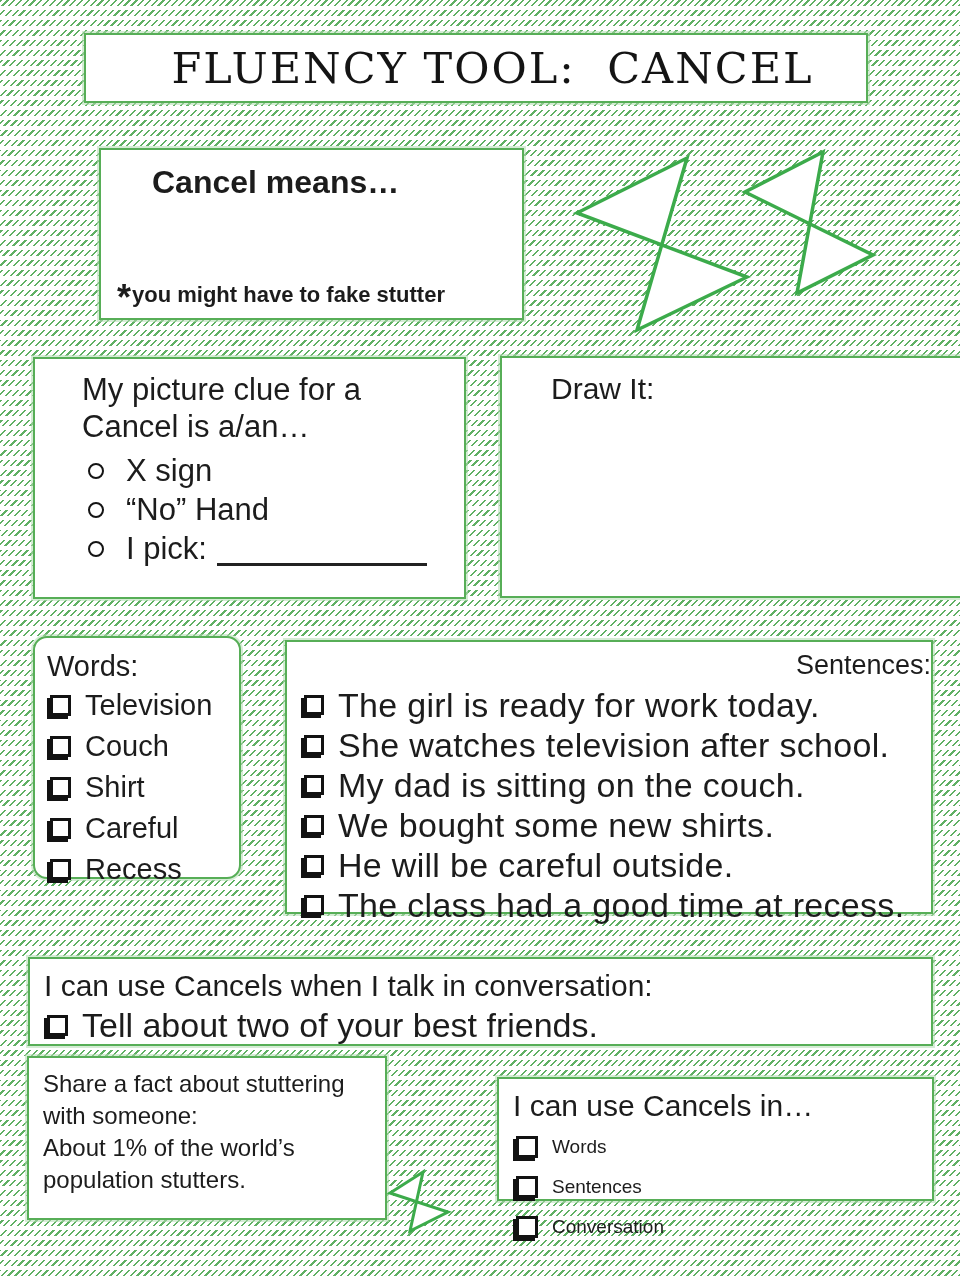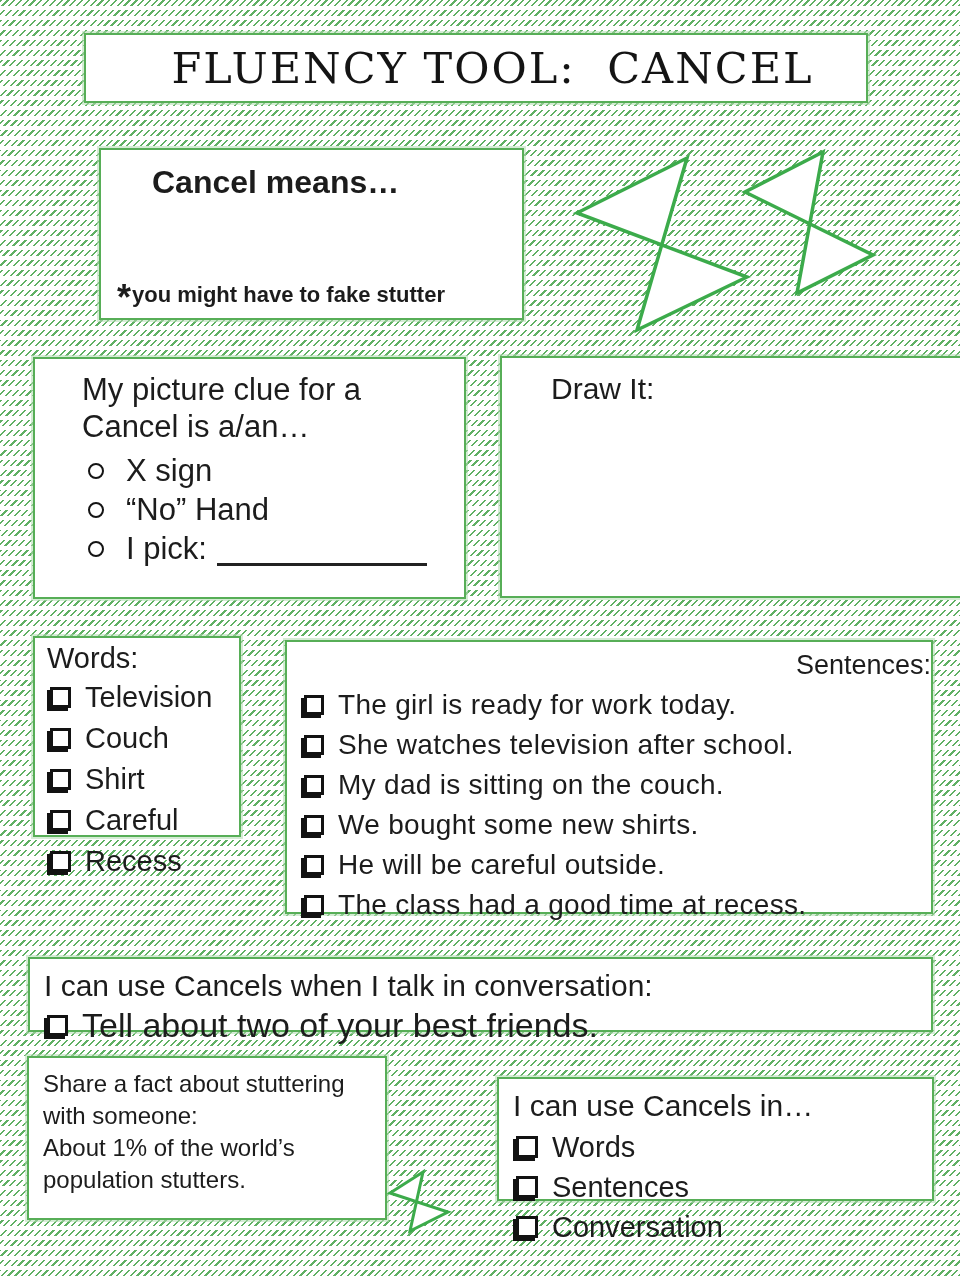--- a/index.html
+++ b/index.html
@@ -52,42 +52,42 @@
   .di-heading{margin:14px 0 0 16px;font-size:30px;}
   .draw-area{position:absolute;left:8px;top:56px;right:8px;bottom:8px;}
 
   
   .check-item{display:flex;align-items:center;}
   .checkbox{
     width:15px;height:15px;background:#fff;border:3px solid #121212;
     box-shadow:-3px 3px 0 0 #121212;flex:none;margin:0 14px 0 3px;
   }
 
-  .words-box{left:33px;top:636px;width:208px;height:201px;padding:4px 0 0 12px;}
+  .words-box{left:33px;top:636px;width:208px;height:243px;padding:12px 0 0 12px;border-radius:14px;}
   .words-heading{font-size:29px;margin-bottom:2px;}
   .words-box .check-item{font-size:29px;line-height:41px;}
 
   .sentences-box{left:285px;top:640px;width:648px;height:274px;padding:8px 0 0 14px;text-align:right;}
   .sent-heading{font-size:27px;margin-bottom:4px;}
-  .sentences-box .check-item{font-size:28px;line-height:40px;letter-spacing:0.3px;}
+  .sentences-box .check-item{font-size:34px;line-height:40px;letter-spacing:0.3px;}
   .sentences-box .checkbox{width:14px;height:14px;}
 
   
-  .conversation-box{left:28px;top:957px;width:905px;height:75px;padding:8px 0 0 14px;}
+  .conversation-box{left:28px;top:957px;width:905px;height:89px;padding:8px 0 0 14px;}
   .conv-heading{font-size:30px;line-height:38px;}
   .conversation-box .check-item{font-size:34px;line-height:40px;}
 
   
   .share-fact-box{left:27px;top:1056px;width:360px;height:164px;padding:10px 0 0 14px;}
   .sf-text{font-size:24px;line-height:32px;}
 
   
   .cancels-in-box{left:497px;top:1077px;width:437px;height:124px;padding:8px 0 0 14px;}
   .ci-heading{font-size:30px;line-height:38px;margin-bottom:2px;}
-  .cancels-in-box .check-item{font-size:29px;line-height:40px;}
+  .cancels-in-box .check-item{font-size:19px;line-height:40px;}
   .cancels-in-box .checkbox{width:16px;height:16px;}
 
   
   .decor-overlay{position:absolute;left:0;top:0;z-index:5;pointer-events:none;}
   .decor-overlay polygon{fill:#ffffff;fill-rule:evenodd;stroke:#3cab4b;stroke-width:3.5;stroke-linejoin:miter;}
 </style>
 </head>
 <body>
 
 <div class="page">

